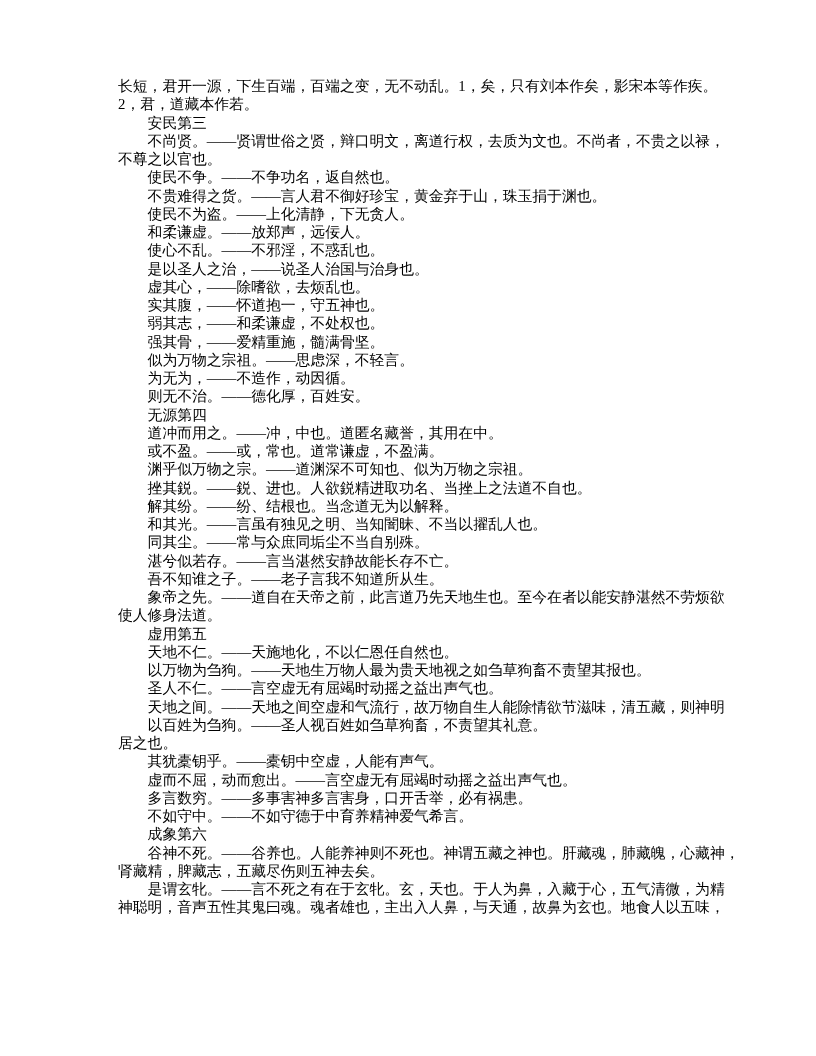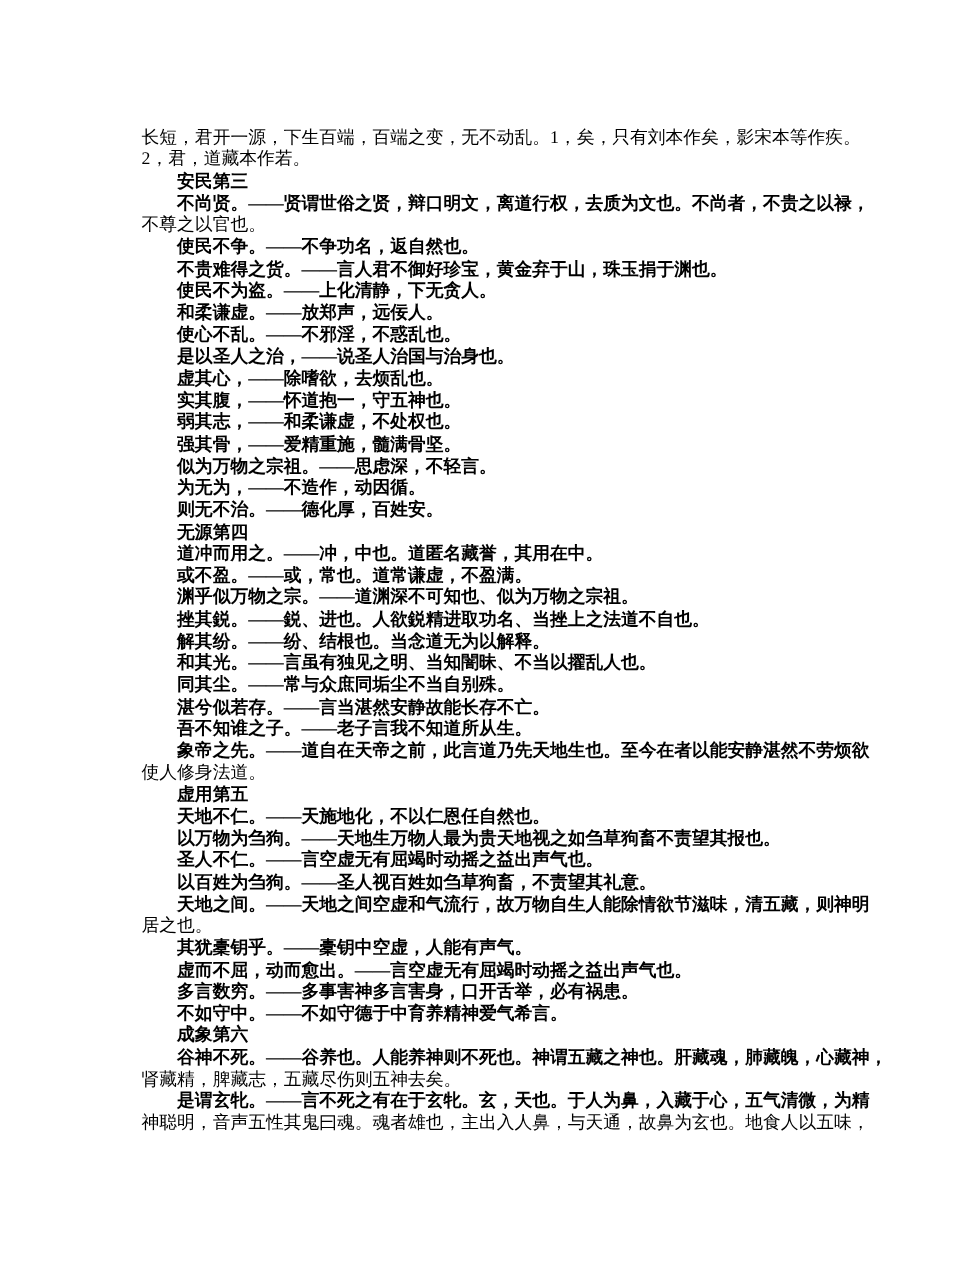--- a/index.html
+++ b/index.html
@@ -12,34 +12,33 @@
     width: 816px;
     height: 1056px;
     background: #ffffff;
     overflow: hidden;
     font-family: "Liberation Serif", "DejaVu Serif", serif;
     color: #000000;
   }
   .text-block {
     position: absolute;
     left: 118px;
-    top: 106px;
+    top: 77px;
     width: 586px;
     font-size: 14.8px;
     line-height: 18.26px;
     text-align: left;
   }
   .line {
     white-space: nowrap;
     height: 18.26px;
     overflow: visible;
   }
   .line.indent {
     padding-left: 29.6px; 
-    font-weight: bold;
   }
 </style>
 </head>
 <body>
 
 <div class="page">
   <div class="text-block">
       <div class="line">长短，君开一源，下生百端，百端之变，无不动乱。1，矣，只有刘本作矣，影宋本等作疾。</div>
       <div class="line">2，君，道藏本作若。</div>
       <div class="line indent">安民第三</div>
@@ -67,22 +66,22 @@
       <div class="line indent">和其光。——言虽有独见之明、当知闇昧、不当以擢乱人也。</div>
       <div class="line indent">同其尘。——常与众庶同垢尘不当自别殊。</div>
       <div class="line indent">湛兮似若存。——言当湛然安静故能长存不亡。</div>
       <div class="line indent">吾不知谁之子。——老子言我不知道所从生。</div>
       <div class="line indent">象帝之先。——道自在天帝之前，此言道乃先天地生也。至今在者以能安静湛然不劳烦欲</div>
       <div class="line">使人修身法道。</div>
       <div class="line indent">虚用第五</div>
       <div class="line indent">天地不仁。——天施地化，不以仁恩任自然也。</div>
       <div class="line indent">以万物为刍狗。——天地生万物人最为贵天地视之如刍草狗畜不责望其报也。</div>
       <div class="line indent">圣人不仁。——言空虚无有屈竭时动摇之益出声气也。</div>
+      <div class="line indent">天地之间。——天地之间空虚和气流行，故万物自生人能除情欲节滋味，清五藏，则神明</div>
       <div class="line indent">以百姓为刍狗。——圣人视百姓如刍草狗畜，不责望其礼意。</div>
-      <div class="line indent">天地之间。——天地之间空虚和气流行，故万物自生人能除情欲节滋味，清五藏，则神明</div>
       <div class="line">居之也。</div>
       <div class="line indent">其犹橐钥乎。——橐钥中空虚，人能有声气。</div>
       <div class="line indent">虚而不屈，动而愈出。——言空虚无有屈竭时动摇之益出声气也。</div>
       <div class="line indent">多言数穷。——多事害神多言害身，口开舌举，必有祸患。</div>
       <div class="line indent">不如守中。——不如守德于中育养精神爱气希言。</div>
       <div class="line indent">成象第六</div>
       <div class="line indent">谷神不死。——谷养也。人能养神则不死也。神谓五藏之神也。肝藏魂，肺藏魄，心藏神，</div>
       <div class="line">肾藏精，脾藏志，五藏尽伤则五神去矣。</div>
       <div class="line indent">是谓玄牝。——言不死之有在于玄牝。玄，天也。于人为鼻，入藏于心，五气清微，为精</div>
       <div class="line">神聪明，音声五性其鬼曰魂。魂者雄也，主出入人鼻，与天通，故鼻为玄也。地食人以五味，</div>

